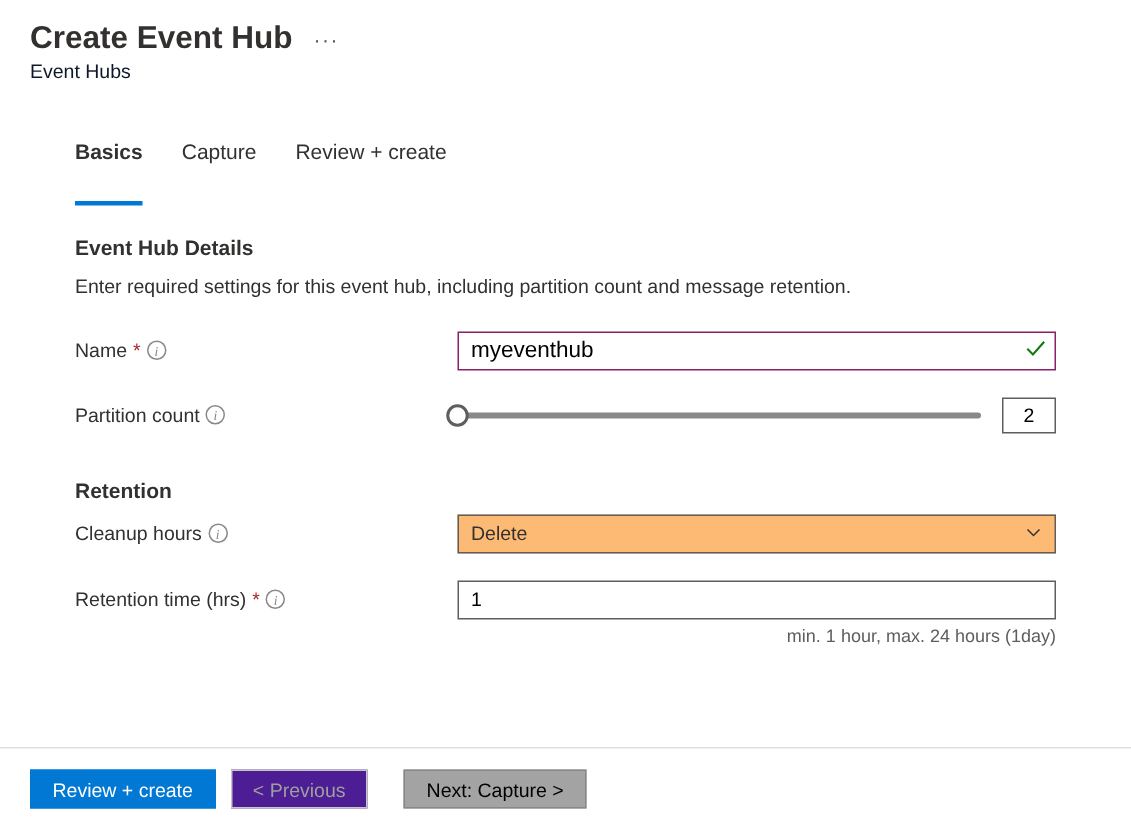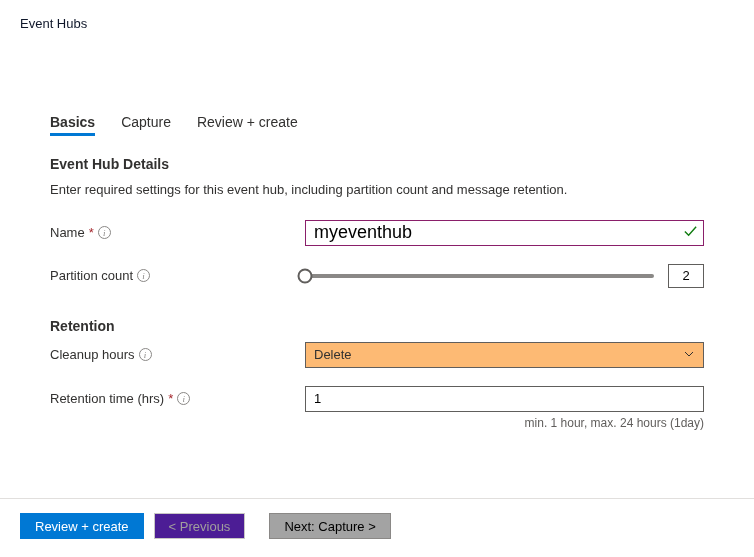--- a/index.html
+++ b/index.html
@@ -21,24 +21,23 @@
     .tabs {
       display: flex;
       gap: 26px;
       padding: 0 50px;
       margin-top: 34px;
       border-bottom: none;
     }
     .tab {
       font-size: 14px;
       color: #323130;
-      padding-bottom: 3px;
+      padding-bottom: 25px;
       cursor: pointer;
       border-bottom: 3px solid transparent;
-      margin-top: 45px;
     }
     .tab.active {
       font-weight: 600;
       border-bottom: 3px solid #0078d4;
     }
 
     .content { padding: 0 50px; margin-top: 20px; }
     .section-title { font-size: 14px; font-weight: 600; margin-bottom: 8px; }
     .section-desc { font-size: 13px; color: #323130; margin-bottom: 20px; line-height: 1.5; }
 
@@ -67,21 +66,21 @@
       font-style: italic;
       font-family: serif;
     }
     .form-control { flex: 1; position: relative; }
 
     .text-input {
       width: 100%;
       height: 26px;
       border: 1px solid #8a1f6a;
       padding: 0 28px 0 8px;
-      font-size: 18px;
+      font-size: 15px;
       font-family: inherit;
       outline: none;
     }
     .check-icon {
       position: absolute;
       right: 6px;
       top: 4px;
       color: #107c10;
       font-size: 15px;
     }
@@ -182,20 +181,24 @@
       cursor: default;
     }
     .btn.next { margin-left: 14px; }
 
     .section-gap { margin-top: 30px; }
   </style>
 </head>
 <body>
 
 <div class="header">
+  <div class="title-row">
+    <h1 class="page-title">Create Event Hub</h1>
+    <span class="more-icon">···</span>
+  </div>
   <div class="breadcrumb">Event Hubs</div>
 </div>
 
 <div class="tabs">
   <div class="tab active">Basics</div>
   <div class="tab">Capture</div>
   <div class="tab">Review + create</div>
 </div>
 
 <div class="content">

